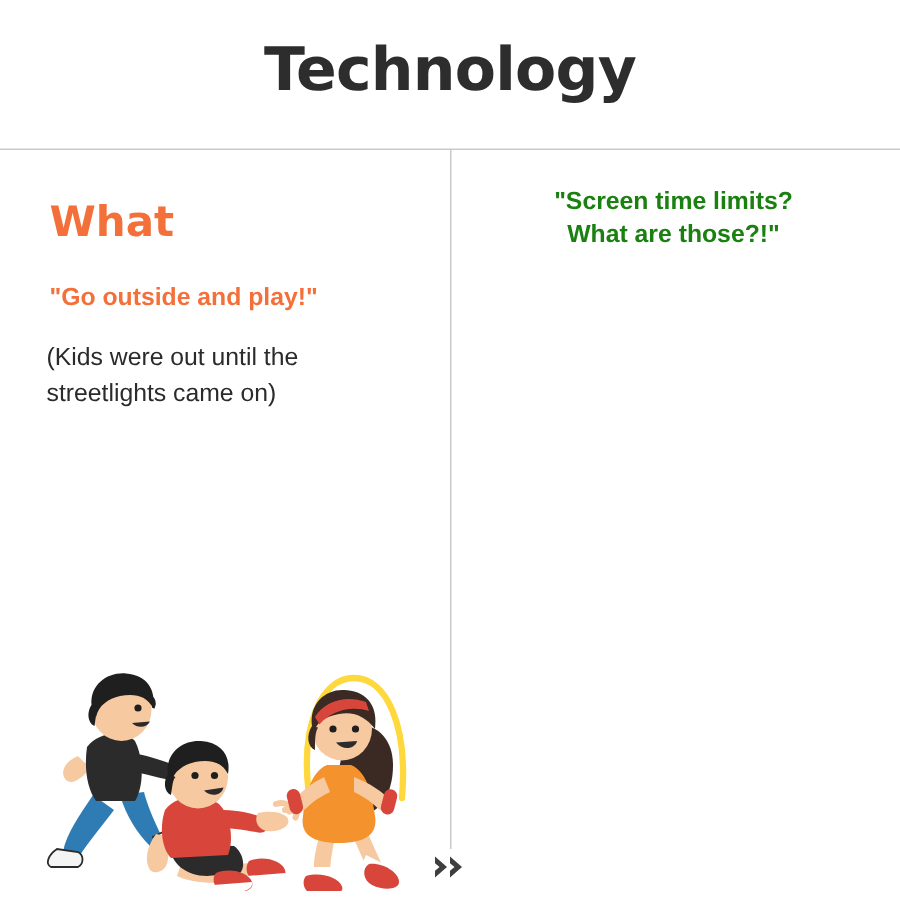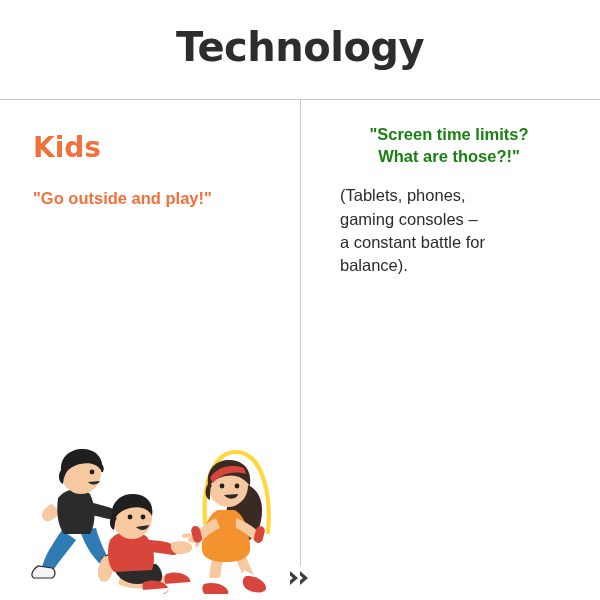--- a/index.html
+++ b/index.html
@@ -140,22 +140,24 @@
 <div id="page">
 
   <div class="title-area">
     <h1 class="page-title">Technology</h1>
   </div>
 
   <div class="h-divider"></div>
   <div class="v-divider"></div>
 
   <div class="column col-left">
-    <h2 class="col-heading">Kids</h2>
+    <h2 class="col-heading">What</h2>
     <p class="quote">"Go outside and play!"</p>
+    <p class="subtext">(Kids were out until the
+streetlights came on)</p>
 
     <svg class="illo illo-left" width="265" height="150" viewBox="0 0 265 150" xmlns="http://www.w3.org/2000/svg">
 
       <g>
         <path d="M188 86 C 182 40, 196 8, 218 8 C 240 8, 254 40, 250 88" fill="none" stroke="#ffd83d" stroke-width="4.2" stroke-linecap="round"></path>
       </g>
 
       <g>
 
         <path d="M34 60 C 24 64, 22 72, 26 76 C 30 80, 38 74, 42 68 Z" fill="#f6c9a0"></path>
@@ -244,24 +246,20 @@
         <circle cx="204" cy="42" r="2.4" fill="#1f1f1f"></circle>
         <circle cx="219" cy="42" r="2.4" fill="#1f1f1f"></circle>
         <path d="M206 51 C 211 57, 219 55, 220 50 Z" fill="#2b2b2b"></path>
       </g>
     </svg>
   </div>
 
   <div class="column col-right">
     <p class="quote">"Screen time limits?
 What are those?!"</p>
-    <p class="subtext">(Tablets, phones,
-gaming consoles –
-a constant battle for
-balance).</p>
 
   </div>
 
   <div class="chevron">
     <svg width="24" height="18" viewBox="0 0 24 18" xmlns="http://www.w3.org/2000/svg" aria-hidden="true">
       <path d="M2 2 L 10 9 L 2 16 L 2 11.5 L 5 9 L 2 6.5 Z" fill="#3e3e3e"></path>
       <path d="M12 2 L 20 9 L 12 16 L 12 11.5 L 15 9 L 12 6.5 Z" fill="#3e3e3e"></path>
     </svg>
   </div>
 

